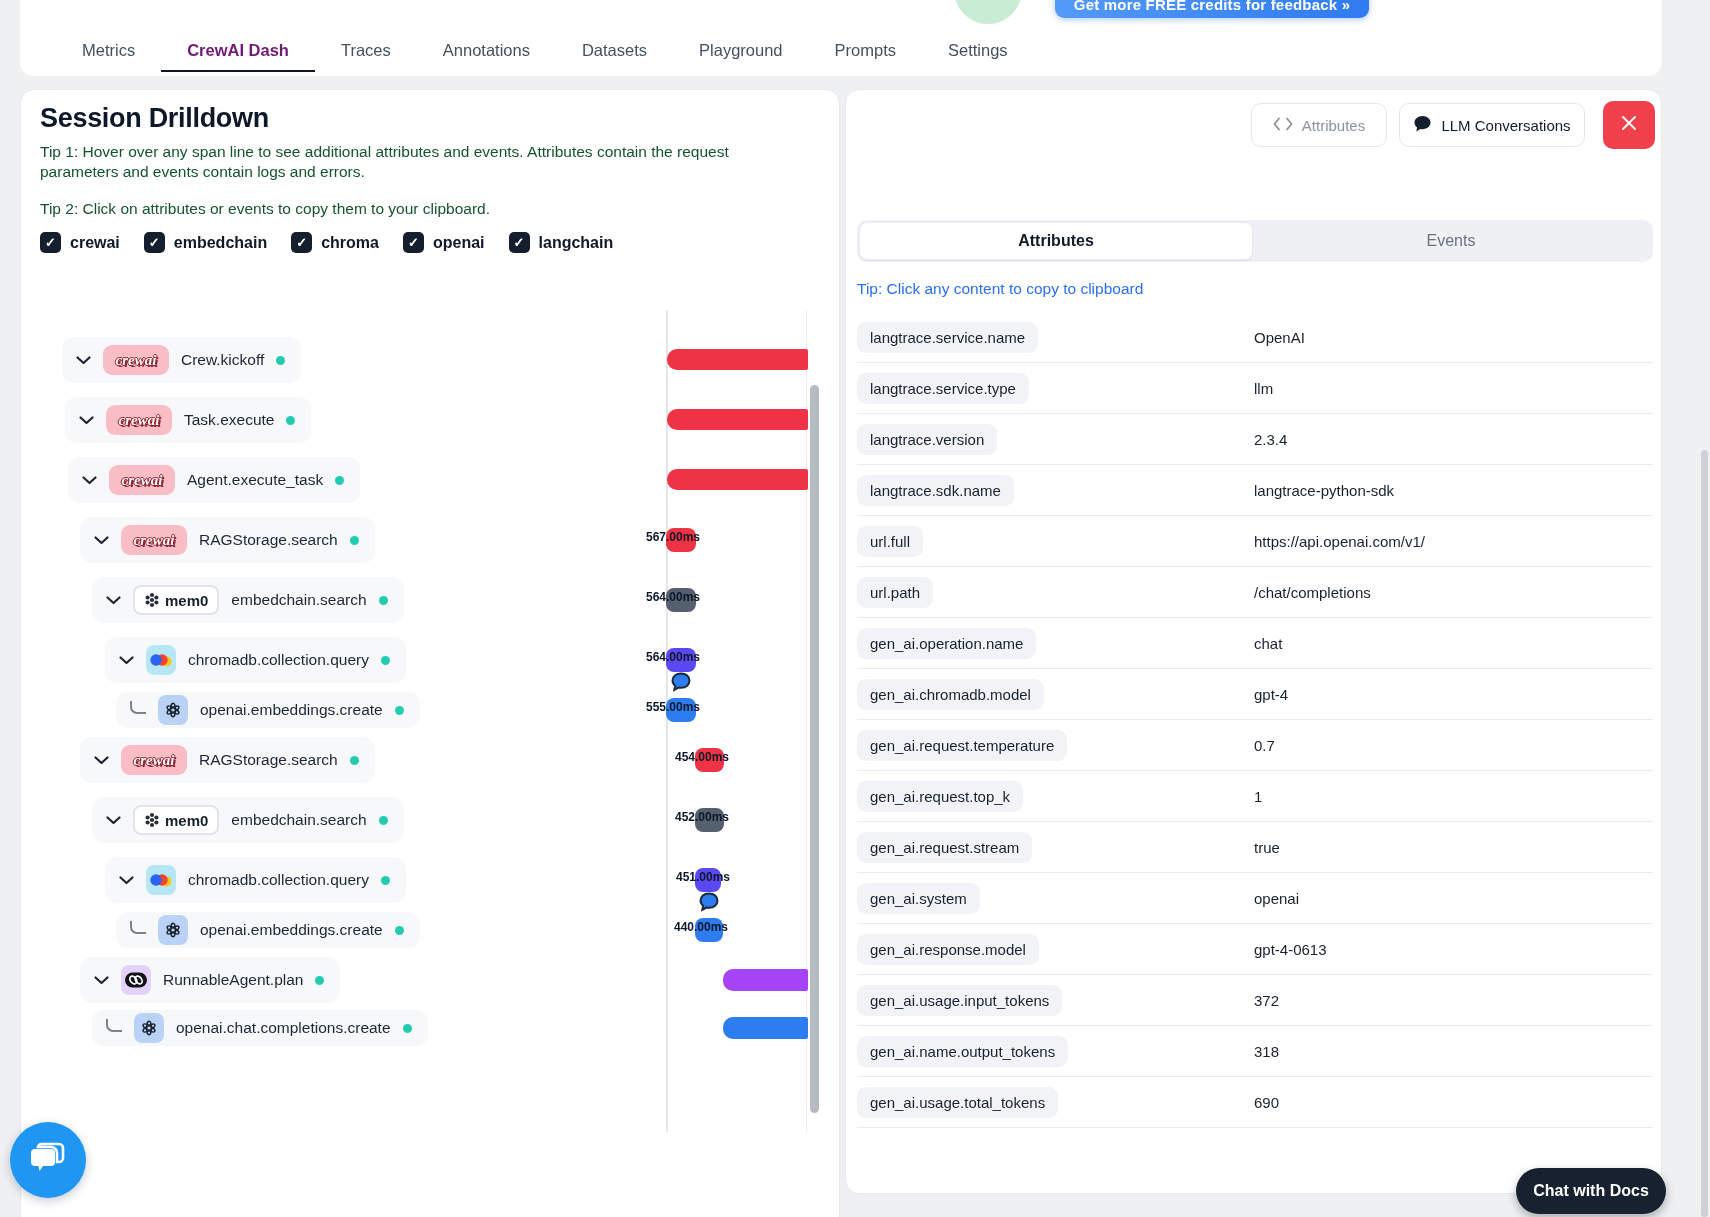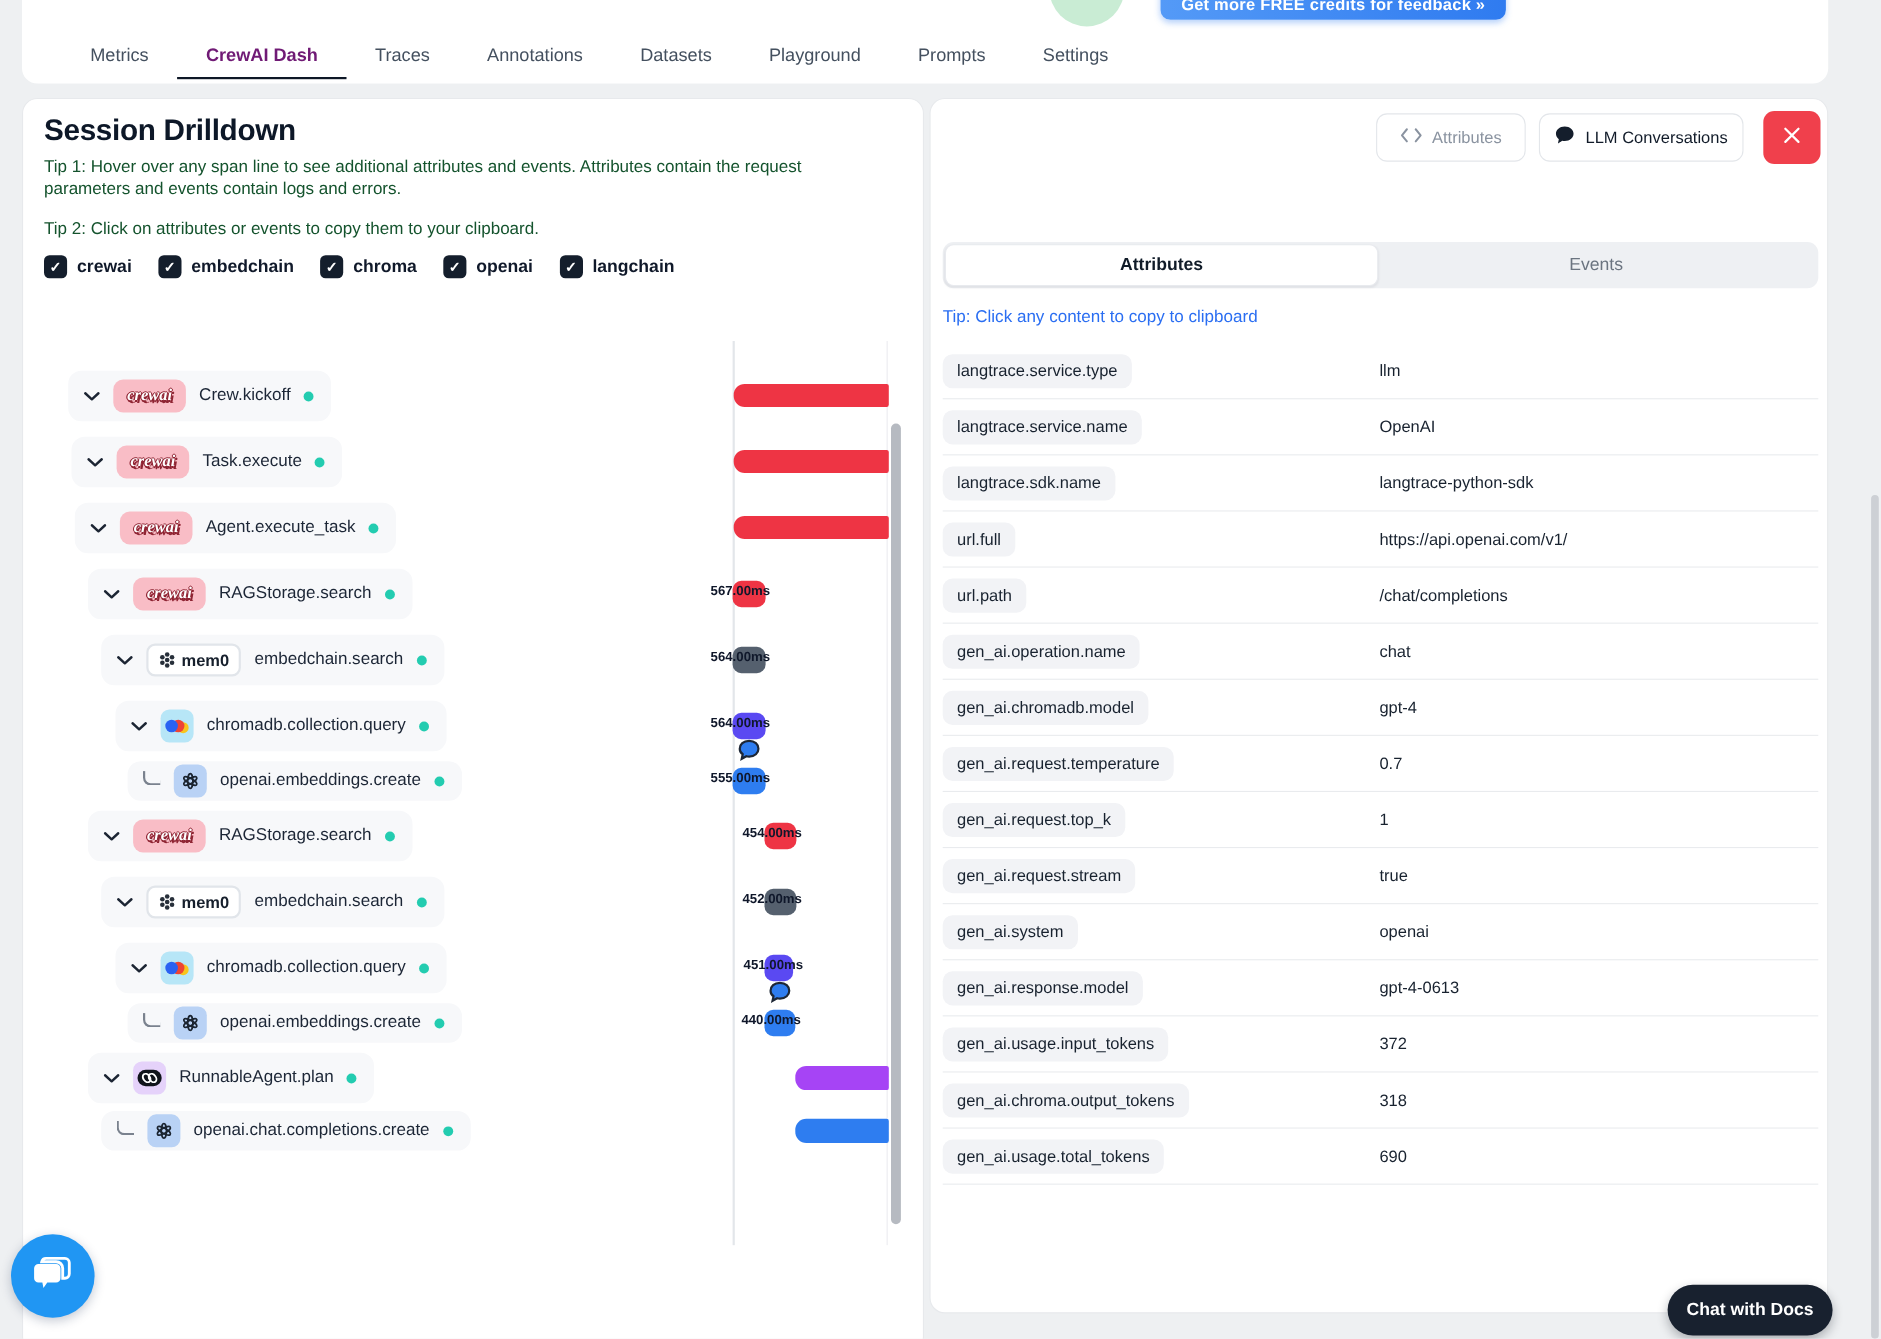--- a/index.html
+++ b/index.html
@@ -416,26 +416,30 @@
 </div>
 
 <div class="abs segmented"></div>
 <div class="abs seg-pill">Attributes</div>
 <div class="abs seg-events">Events</div>
 
 <div class="abs copy-tip">Tip: Click any content to copy to clipboard</div>
 
 <div class="abs attr-table" id="attrTable">
     <div class="attr-row">
+      <span class="attr-key">langtrace.service.name</span>
+      <span class="attr-value">OpenAI</span>
+    </div>
+    <div class="attr-row">
       <span class="attr-key">langtrace.service.type</span>
       <span class="attr-value">llm</span>
     </div>
     <div class="attr-row">
-      <span class="attr-key">langtrace.service.name</span>
-      <span class="attr-value">OpenAI</span>
+      <span class="attr-key">langtrace.version</span>
+      <span class="attr-value">2.3.4</span>
     </div>
     <div class="attr-row">
       <span class="attr-key">langtrace.sdk.name</span>
       <span class="attr-value">langtrace-python-sdk</span>
     </div>
     <div class="attr-row">
       <span class="attr-key">url.full</span>
       <span class="attr-value">https://api.openai.com/v1/</span>
     </div>
     <div class="attr-row">
@@ -468,21 +472,21 @@
     </div>
     <div class="attr-row">
       <span class="attr-key">gen_ai.response.model</span>
       <span class="attr-value">gpt-4-0613</span>
     </div>
     <div class="attr-row">
       <span class="attr-key">gen_ai.usage.input_tokens</span>
       <span class="attr-value">372</span>
     </div>
     <div class="attr-row">
-      <span class="attr-key">gen_ai.chroma.output_tokens</span>
+      <span class="attr-key">gen_ai.name.output_tokens</span>
       <span class="attr-value">318</span>
     </div>
     <div class="attr-row">
       <span class="attr-key">gen_ai.usage.total_tokens</span>
       <span class="attr-value">690</span>
     </div>
   </div>
 
 <div class="abs chat-docs">Chat with Docs</div>
 <div class="abs chat-widget">

